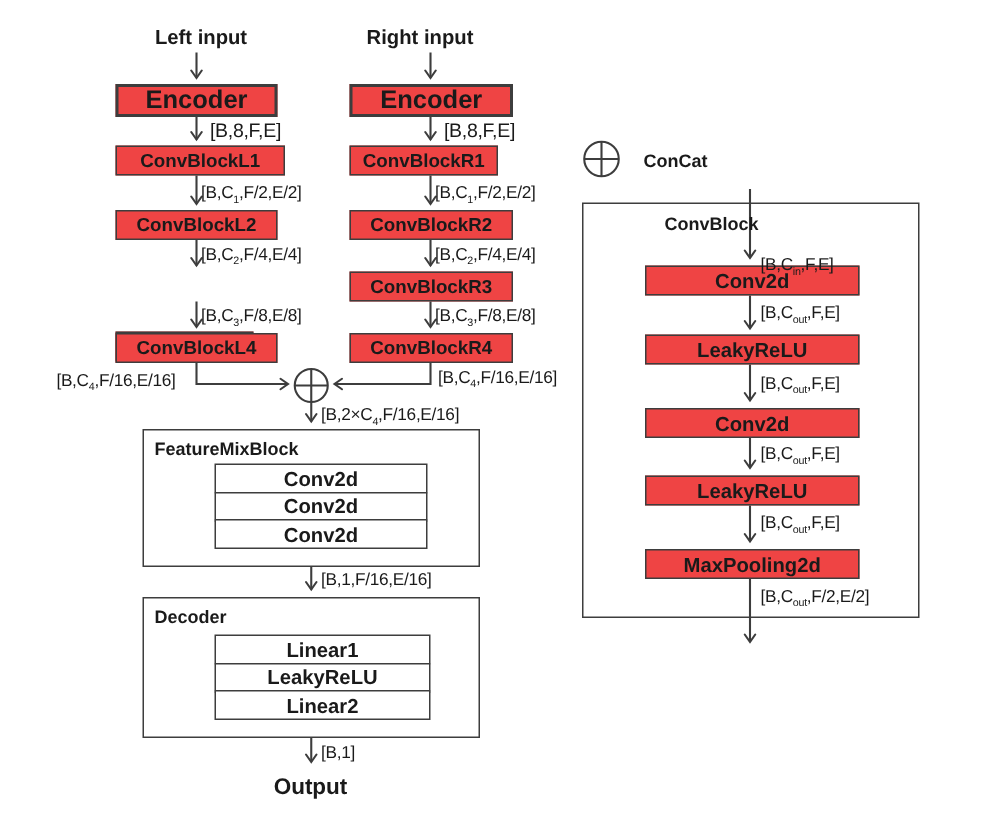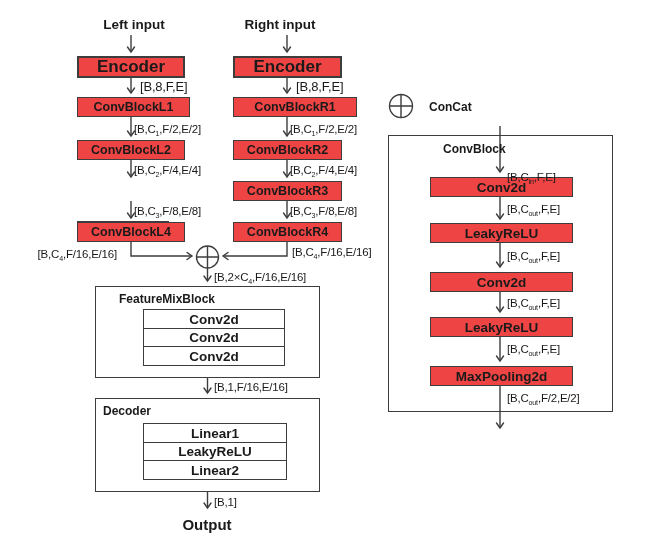--- a/index.html
+++ b/index.html
@@ -45,33 +45,33 @@
   <div class="box cb" style="left:77px;top:140px;width:108px;height:20px;">ConvBlockL2</div>
   <div class="tensor" style="left:134px;top:164px;">[B,C<sub>2</sub>,F/4,E/4]</div>
   <div class="box cb" style="left:77px;top:181px;width:92px;height:20px;margin-top:40px;">ConvBlockL3</div>
   <div class="tensor" style="left:134px;top:205px;">[B,C<sub>3</sub>,F/8,E/8]</div>
   <div class="box cb" style="left:77px;top:222px;width:108px;height:20px;text-align:right;">ConvBlockL4</div>
   <div class="tensor" style="left:3px;top:248px;width:114px;text-align:right;">[B,C<sub>4</sub>,F/16,E/16]</div>
 
   <div class="biglbl" style="left:280px;top:17px;">Right input</div>
   <div class="box enc" style="left:233px;top:56px;width:109px;height:22px;">Encoder</div>
   <div class="tensor t13" style="left:296px;top:79px;">[B,8,F,E]</div>
-  <div class="box cb" style="left:233px;top:97px;width:124px;height:20px;">ConvBlockR1</div>
+  <div class="box cb" style="left:233px;top:97px;width:99px;height:20px;">ConvBlockR1</div>
   <div class="tensor" style="left:290px;top:123px;">[B,C<sub>1</sub>,F/2,E/2]</div>
   <div class="box cb" style="left:233px;top:140px;width:109px;height:20px;">ConvBlockR2</div>
   <div class="tensor" style="left:290px;top:164px;">[B,C<sub>2</sub>,F/4,E/4]</div>
   <div class="box cb" style="left:233px;top:181px;width:109px;height:20px;">ConvBlockR3</div>
   <div class="tensor" style="left:290px;top:205px;">[B,C<sub>3</sub>,F/8,E/8]</div>
   <div class="box cb" style="left:233px;top:222px;width:109px;height:20px;">ConvBlockR4</div>
   <div class="tensor" style="left:292px;top:246px;">[B,C<sub>4</sub>,F/16,E/16]</div>
 
   <div class="tensor" style="left:214px;top:271px;">[B,2×C<sub>4</sub>,F/16,E/16]</div>
 
   <div class="panel" style="left:95px;top:286px;width:225px;height:92px;"></div>
-  <div class="ptitle" style="left:103px;top:292px;margin-left:16px;">FeatureMixBlock</div>
+  <div class="ptitle" style="left:103px;top:292px;">FeatureMixBlock</div>
   <div class="stack" style="left:143px;top:309px;width:142px;">
     <div class="row">Conv2d</div>
     <div class="row">Conv2d</div>
     <div class="row">Conv2d</div>
   </div>
   <div class="tensor" style="left:214px;top:381px;">[B,1,F/16,E/16]</div>
 
   <div class="panel" style="left:95px;top:398px;width:225px;height:94px;"></div>
   <div class="ptitle" style="left:103px;top:404px;">Decoder</div>
   <div class="stack" style="left:143px;top:423px;width:144px;">

